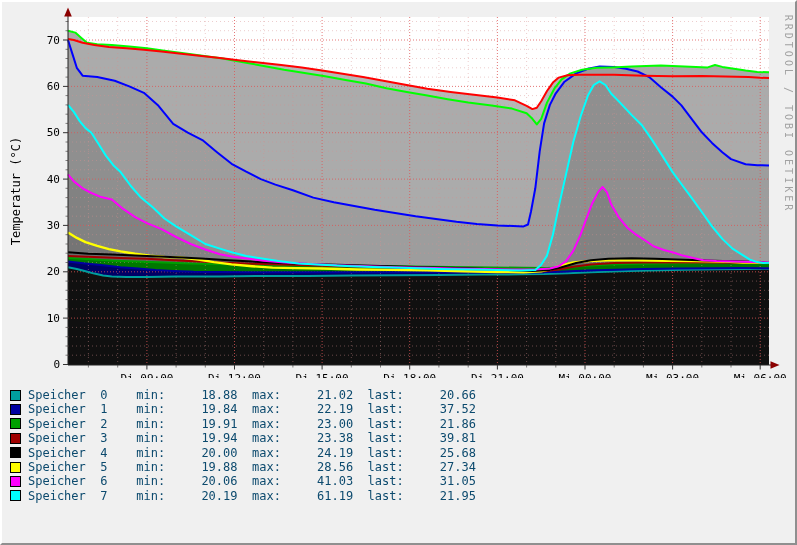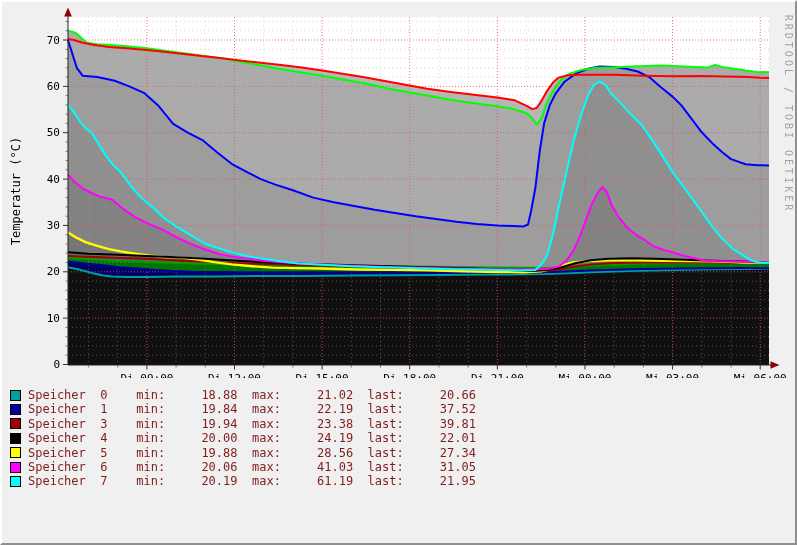--- a/index.html
+++ b/index.html
@@ -15,21 +15,21 @@
     position:absolute;left:14px;top:189px;transform:translate(-50%,-50%) rotate(-90deg);
     font:12px "DejaVu Sans Mono",monospace;color:#000;white-space:nowrap;
   }
   .watermark{
     position:absolute;left:786px;top:112px;transform:translate(-50%,-50%) rotate(90deg);
     font:10px "DejaVu Sans Mono",monospace;color:#a2a2a2;letter-spacing:3px;white-space:nowrap;
   }
   #legend{position:absolute;left:8px;top:386px;}
   .lrow{display:flex;align-items:center;height:14.4px;}
   .sw{width:9px;height:9px;border:1px solid #000;margin-right:7px;flex:none;}
-  .ltxt{font:12px "DejaVu Sans Mono",monospace;color:#7f1d1d;white-space:pre;line-height:14.4px;}
+  .ltxt{font:12px "DejaVu Sans Mono",monospace;color:#0c4a6e;white-space:pre;line-height:14.4px;}
 </style>
 </head>
 <body>
 
 <div class="frame">
   <div id="chart">
       <svg width="797" height="376" xmlns="http://www.w3.org/2000/svg">
         <rect x="66" y="15" width="701" height="348" fill="#ffffff"></rect>
         <g>
           <path d="M66.0,363 L66.0,37.1 L71.8,38.0 L80.6,40.8 L92.3,43.1 L106.9,45.0 L124.4,46.3 L141.9,47.7 L159.5,49.6 L177.0,51.4 L197.4,53.8 L217.9,56.1 L238.3,58.4 L258.8,60.7 L279.2,63.0 L299.7,65.4 L320.1,68.6 L340.6,71.8 L361.0,75.1 L381.4,78.8 L401.9,82.5 L425.3,86.7 L448.6,89.9 L472.0,92.7 L495.4,95.5 L512.9,98.3 L524.6,103.8 L530.4,107.1 L534.8,105.7 L539.2,99.2 L545.0,89.0 L550.9,80.6 L556.7,75.6 L565.5,73.2 L577.1,72.8 L612.2,72.8 L641.4,73.7 L670.6,74.2 L699.8,73.9 L723.2,74.6 L746.6,75.1 L758.2,75.8 L767.0,76.0 L767.0,363 Z" fill="#b7b7b7"></path>
@@ -213,26 +213,30 @@
   <div id="legend">
       <div class="lrow">
         <span class="sw" style="background: rgb(0, 158, 158);"></span>
         <span class="ltxt">Speicher  0    min:     18.88  max:     21.02  last:     20.66</span>
       </div>
       <div class="lrow">
         <span class="sw" style="background: rgb(0, 0, 160);"></span>
         <span class="ltxt">Speicher  1    min:     19.84  max:     22.19  last:     37.52</span>
       </div>
       <div class="lrow">
+        <span class="sw" style="background: rgb(0, 160, 0);"></span>
+        <span class="ltxt">Speicher  2    min:     19.91  max:     23.00  last:     21.86</span>
+      </div>
+      <div class="lrow">
         <span class="sw" style="background: rgb(160, 0, 0);"></span>
         <span class="ltxt">Speicher  3    min:     19.94  max:     23.38  last:     39.81</span>
       </div>
       <div class="lrow">
         <span class="sw" style="background: rgb(0, 0, 0);"></span>
-        <span class="ltxt">Speicher  4    min:     20.00  max:     24.19  last:     22.01</span>
+        <span class="ltxt">Speicher  4    min:     20.00  max:     24.19  last:     25.68</span>
       </div>
       <div class="lrow">
         <span class="sw" style="background: rgb(255, 255, 0);"></span>
         <span class="ltxt">Speicher  5    min:     19.88  max:     28.56  last:     27.34</span>
       </div>
       <div class="lrow">
         <span class="sw" style="background: rgb(255, 0, 255);"></span>
         <span class="ltxt">Speicher  6    min:     20.06  max:     41.03  last:     31.05</span>
       </div>
       <div class="lrow">

